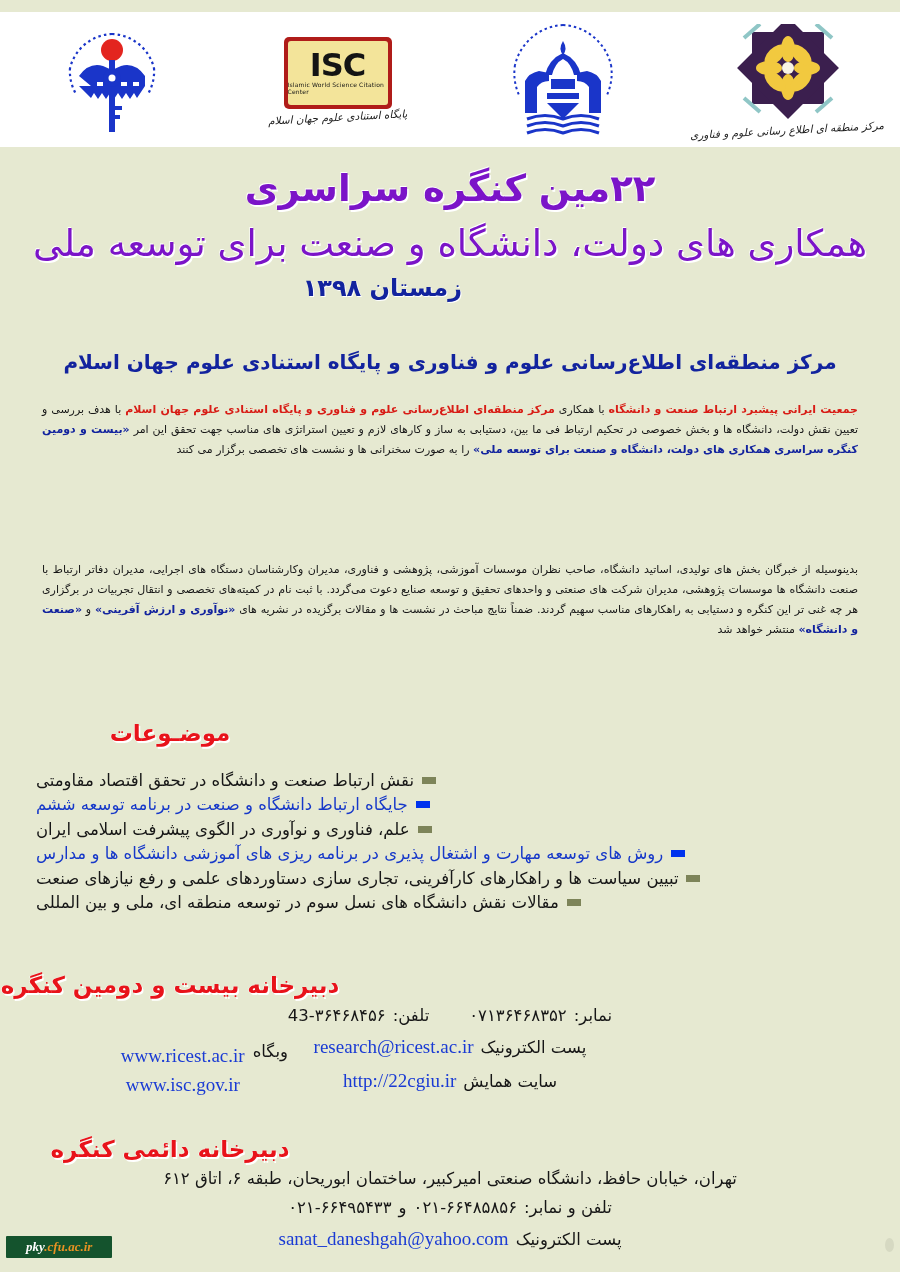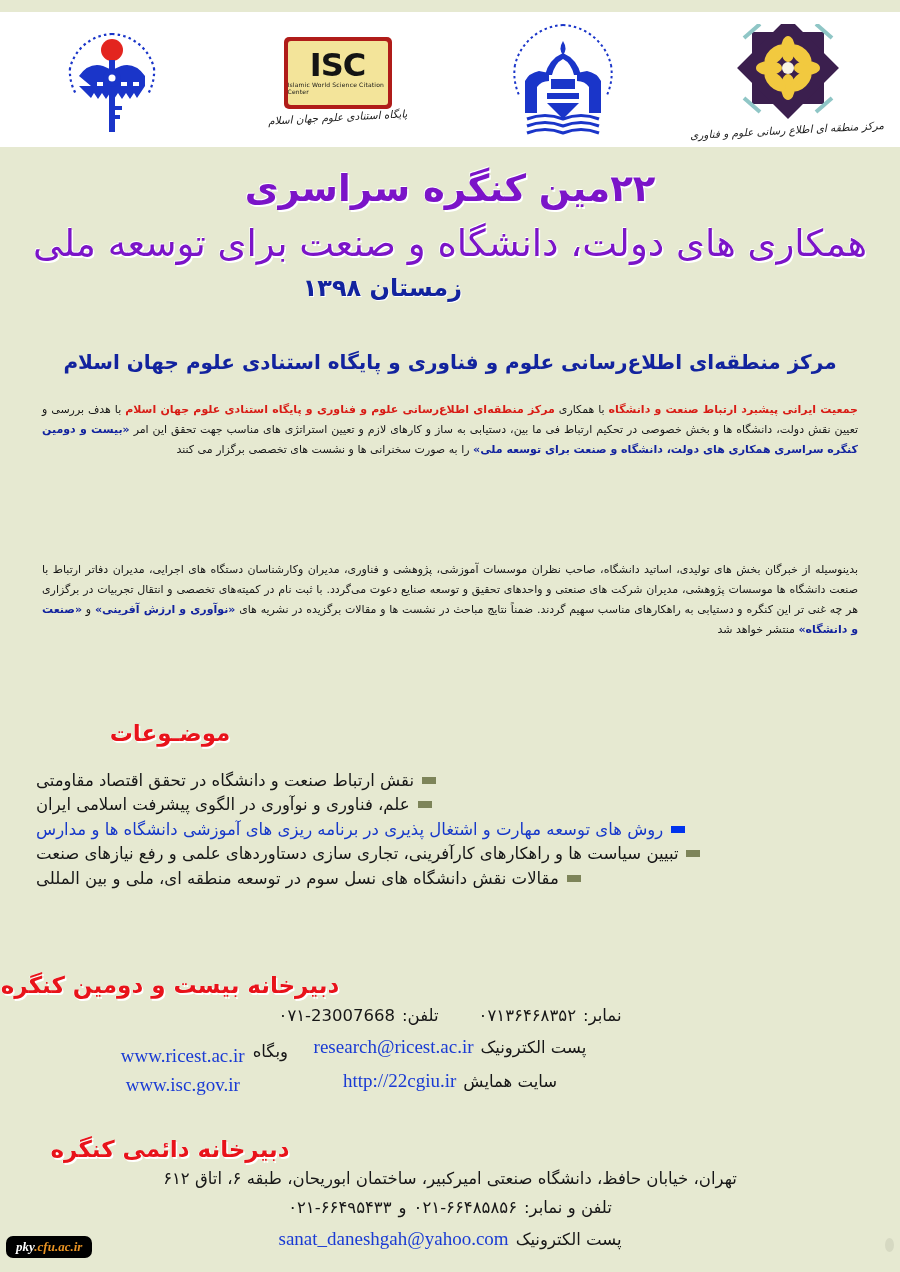--- a/index.html
+++ b/index.html
@@ -271,28 +271,28 @@
     font-size: 19px;
     direction: ltr;
     line-height: 1.5;
   }
 
   
   .watermark {
     position: absolute;
     left: 6px;
     bottom: 14px;
-    background: #000000;
-    padding: 3px 10px;
+    background: #14532d;
+    padding: 3px 20px;
     font-family: "Liberation Serif", "DejaVu Serif", serif;
     font-style: italic;
     font-weight: bold;
     font-size: 13px;
     direction: ltr;
-    border-radius: 7px;
+    border-radius: 1px;
   }
   .wm-a { color: #ffffff; }
   .wm-b { color: #e79223; }
 
   .corner-dot {
     position: absolute;
     right: 6px;
     bottom: 20px;
     width: 9px;
     height: 14px;
@@ -406,20 +406,26 @@
 
   <div class="topics" id="topics-list">
       <div class="topic-item">
         <div class="topic-row-inner">
           <span class="bullet olive"></span>
           <span class="topic-text dark">نقش ارتباط صنعت و دانشگاه در تحقق اقتصاد مقاومتی</span>
         </div>
       </div>
       <div class="topic-item">
         <div class="topic-row-inner">
+          <span class="bullet blue"></span>
+          <span class="topic-text blue">جایگاه ارتباط دانشگاه و صنعت در برنامه توسعه ششم</span>
+        </div>
+      </div>
+      <div class="topic-item">
+        <div class="topic-row-inner">
           <span class="bullet olive"></span>
           <span class="topic-text dark">علم، فناوری و نوآوری در الگوی پیشرفت اسلامی ایران</span>
         </div>
       </div>
       <div class="topic-item">
         <div class="topic-row-inner">
           <span class="bullet blue"></span>
           <span class="topic-text blue">روش های توسعه مهارت و اشتغال پذیری در برنامه ریزی های آموزشی دانشگاه ها و مدارس</span>
         </div>
       </div>
@@ -440,21 +446,21 @@
   <div class="sec-head sec-sec22">دبیرخانه بیست و دومین کنگره</div>
 
   <div class="contact contact-22">
     <div class="kv-row">
       <div class="kv">
         <span class="kv-label">نمابر:</span>
         <span class="kv-val">۰۷۱۳۶۴۶۸۳۵۲</span>
       </div>
       <div class="kv">
         <span class="kv-label">تلفن:</span>
-        <span class="kv-val">۰۷۱-23007668</span>
+        <span class="kv-val">43-۳۶۴۶۸۴۵۶</span>
       </div>
     </div>
     <div class="kv-row">
       <div class="kv">
         <span class="kv-label">پست الکترونیک</span>
         <span class="kv-val link">research@ricest.ac.ir</span>
       </div>
     </div>
     <div class="kv-row">
       <div class="kv">

